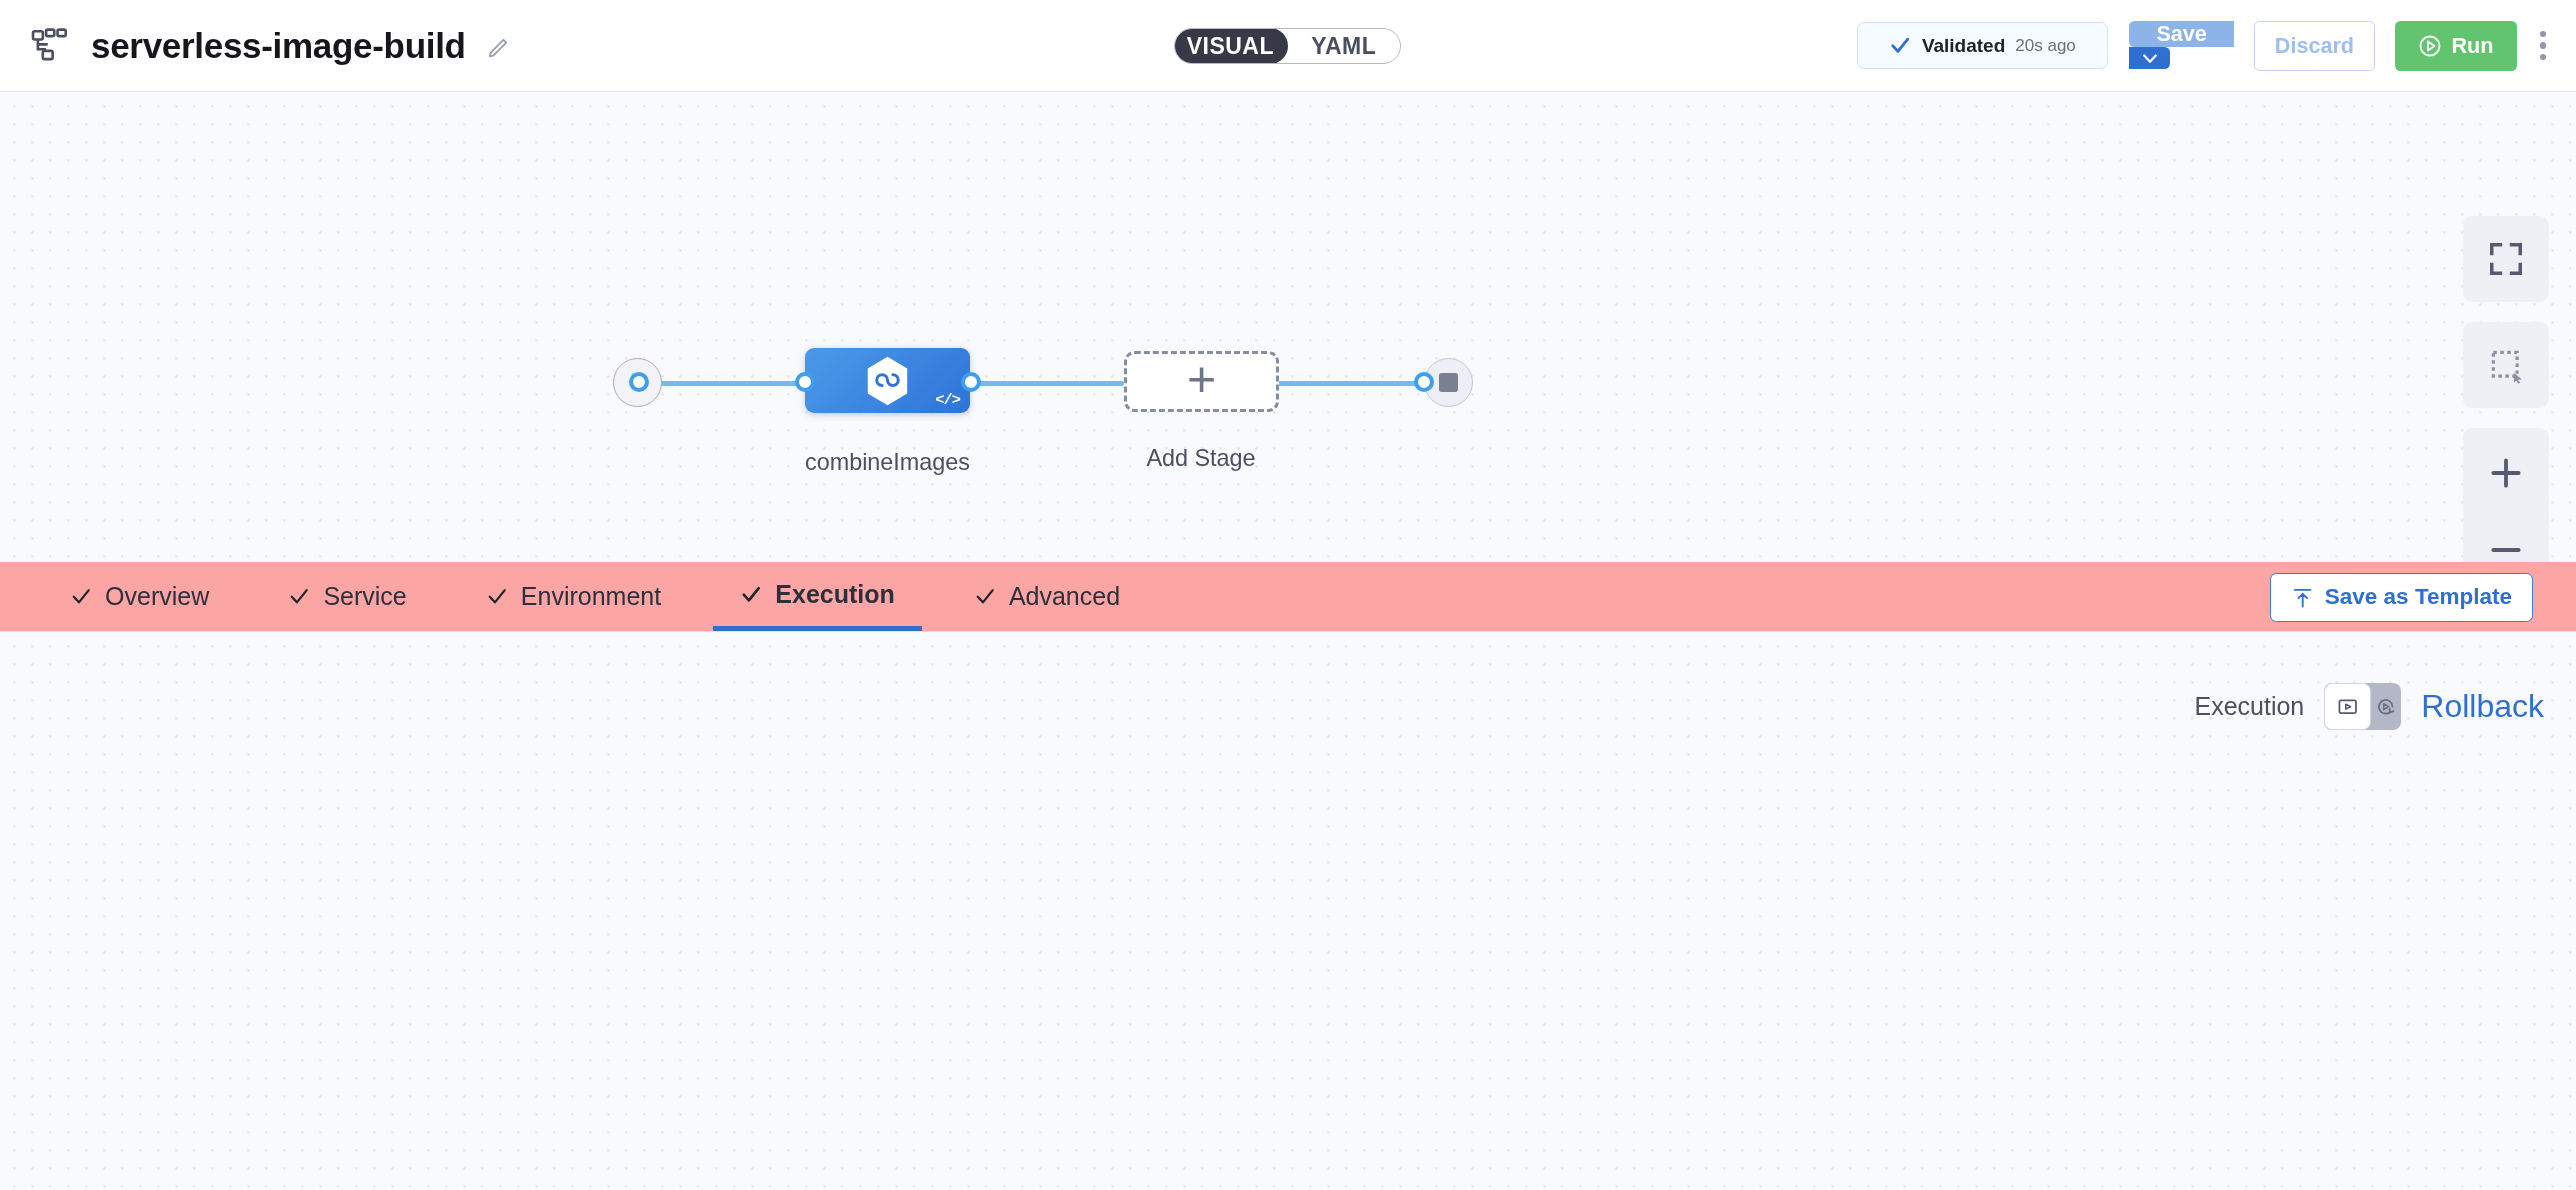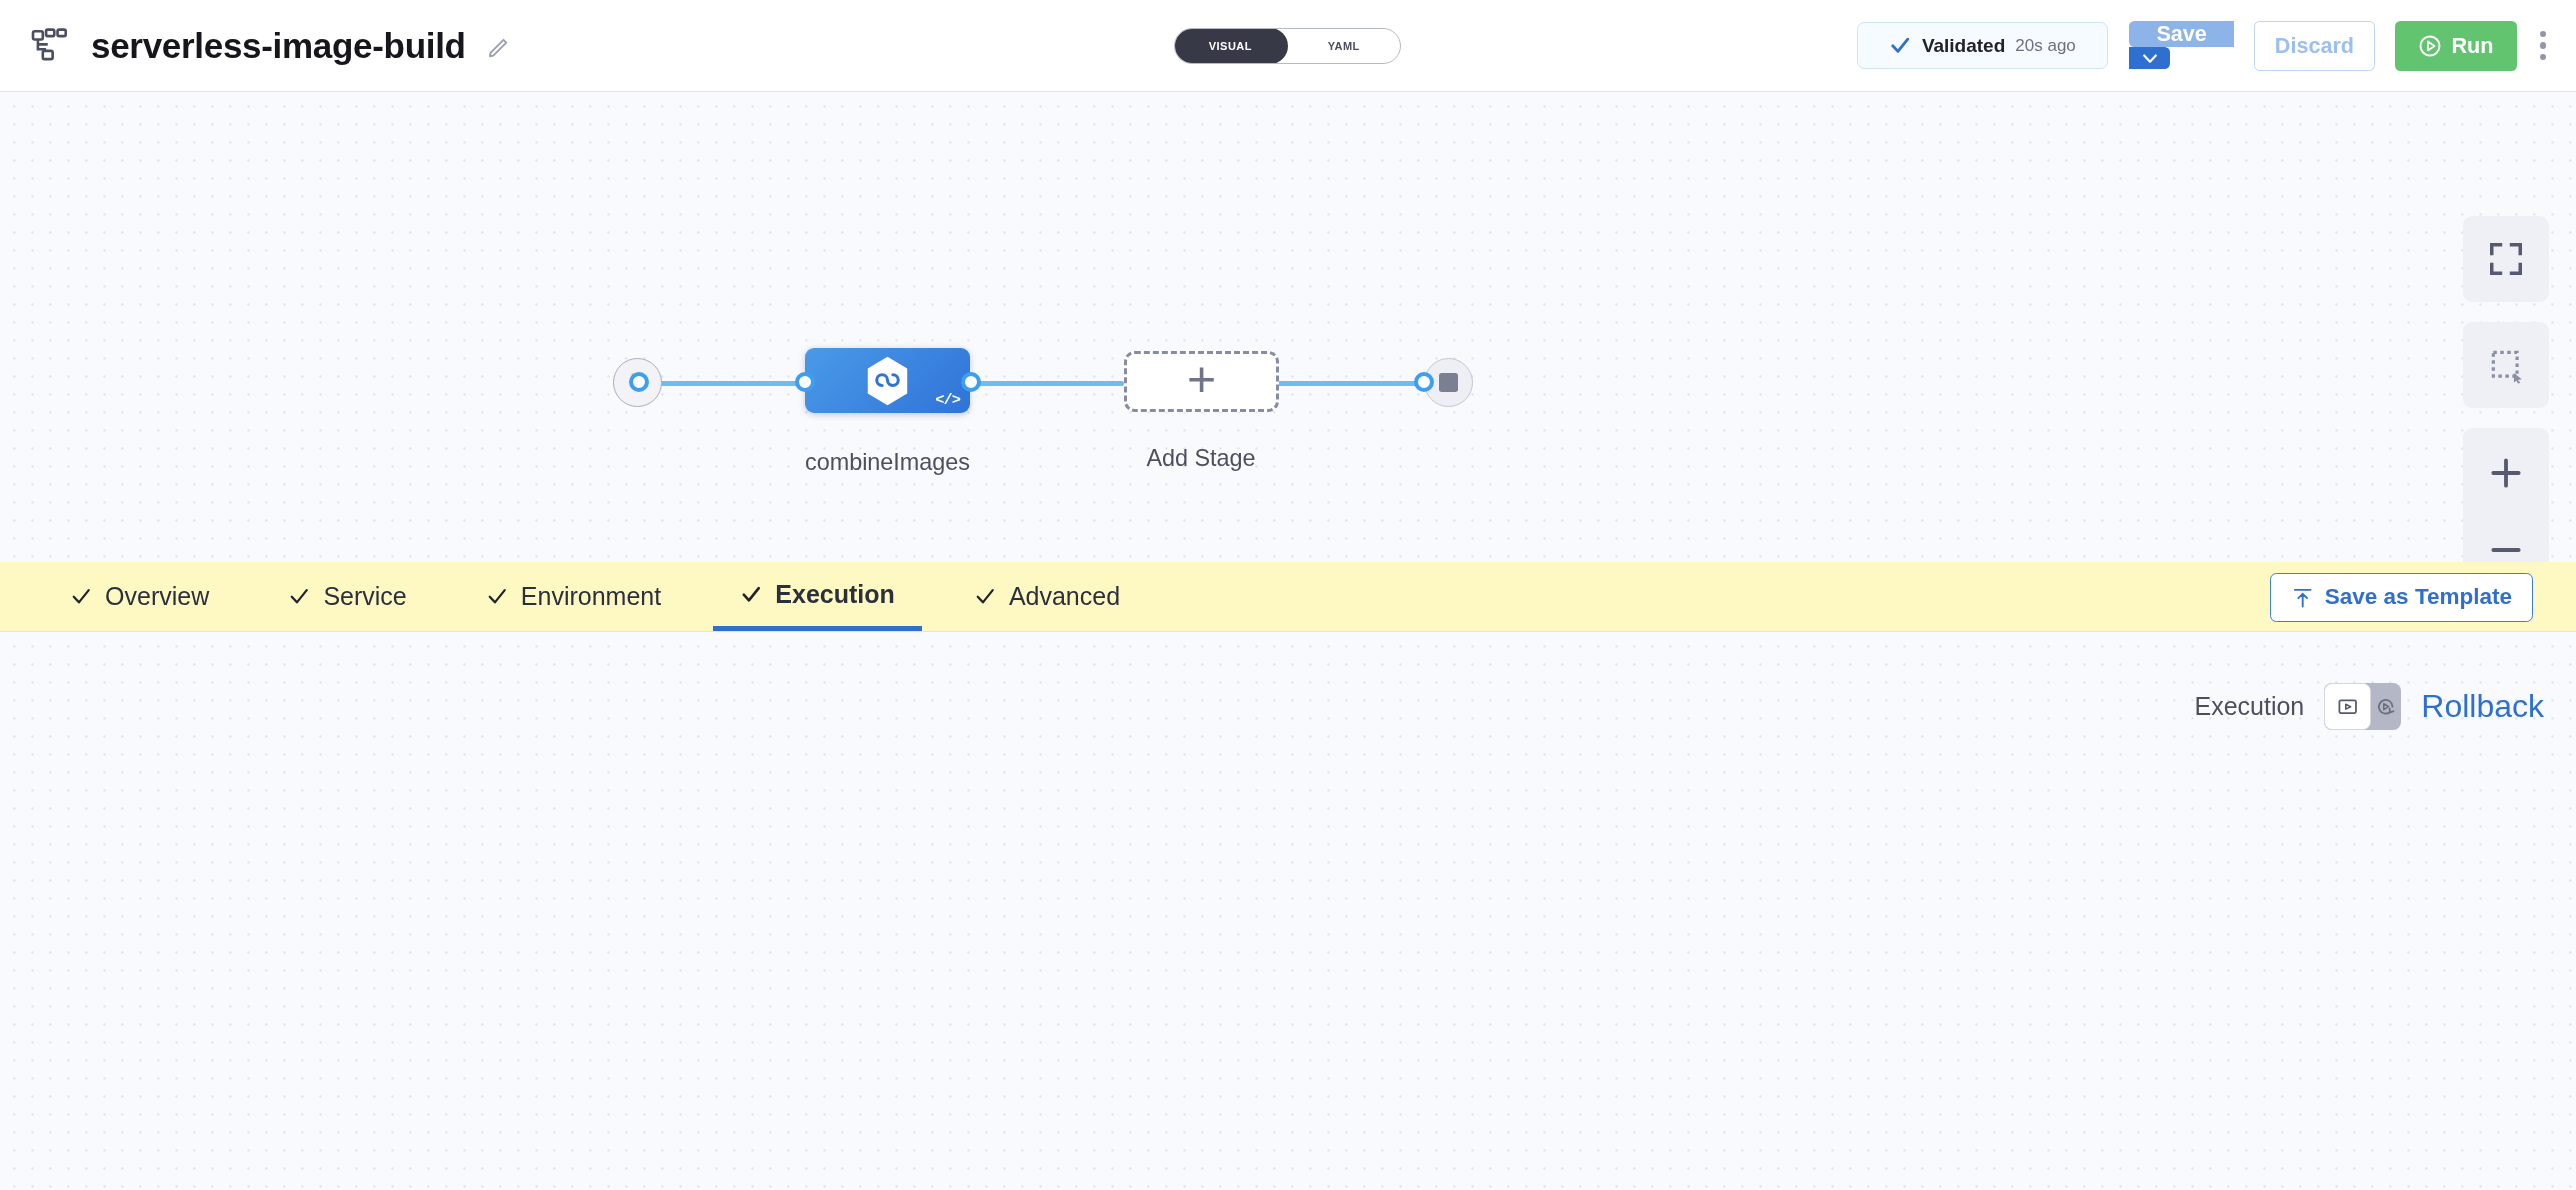--- a/index.html
+++ b/index.html
@@ -37,21 +37,21 @@
   
   .vy-toggle {
     position: absolute; left: 1174px; top: 28px;
     width: 227px; height: 36px;
     border: 0.9px solid #b6bac7; border-radius: 18px;
     background: #ffffff; box-sizing: border-box;
     display: flex; align-items: stretch; overflow: hidden;
   }
   .vy-opt {
     flex: 1; display: flex; align-items: center; justify-content: center;
-    font-size: 11px; font-weight: bold; letter-spacing: 0.5px;
+    font-size: 23px; font-weight: bold; letter-spacing: 0.5px;
     color: #4a4e5e; cursor: pointer; user-select: none;
   }
   .vy-opt.active {
     background: #383946; color: #ffffff; border-radius: 18px;
     margin: -0.9px 0 -0.9px -0.9px; padding-right: 0.9px;
   }
 
   
   .hdr-right {
     position: absolute; right: 0; top: 0; height: 91px;
@@ -185,21 +185,21 @@
   }
   .plus-glyph {
     font-size: 50px; color: #6f7487; line-height: 1; font-weight: 300;
     margin-top: -5.4px;
   }
 
   
   .tabs-bar {
     position: absolute; left: 0; top: 562px;
     width: 2576px; height: 70px;
-    background: #fef9c3; border-bottom: 0.9px solid #e0e2ec;
+    background: #fca5a5; border-bottom: 0.9px solid #e0e2ec;
     box-sizing: border-box;
   }
   .tabs { position: absolute; left: 43px; top: 0; height: 69px; display: flex; }
   .tab {
     display: flex; align-items: center; gap: 12.6px;
     height: 69px; padding: 0 27px; margin-right: 25px;
     box-sizing: border-box; cursor: pointer;
     font-size: 25px; color: #2c2f3c;
   }
   .tab.active { font-weight: bold; border-bottom: 5.4px solid #2f6fd0; }

